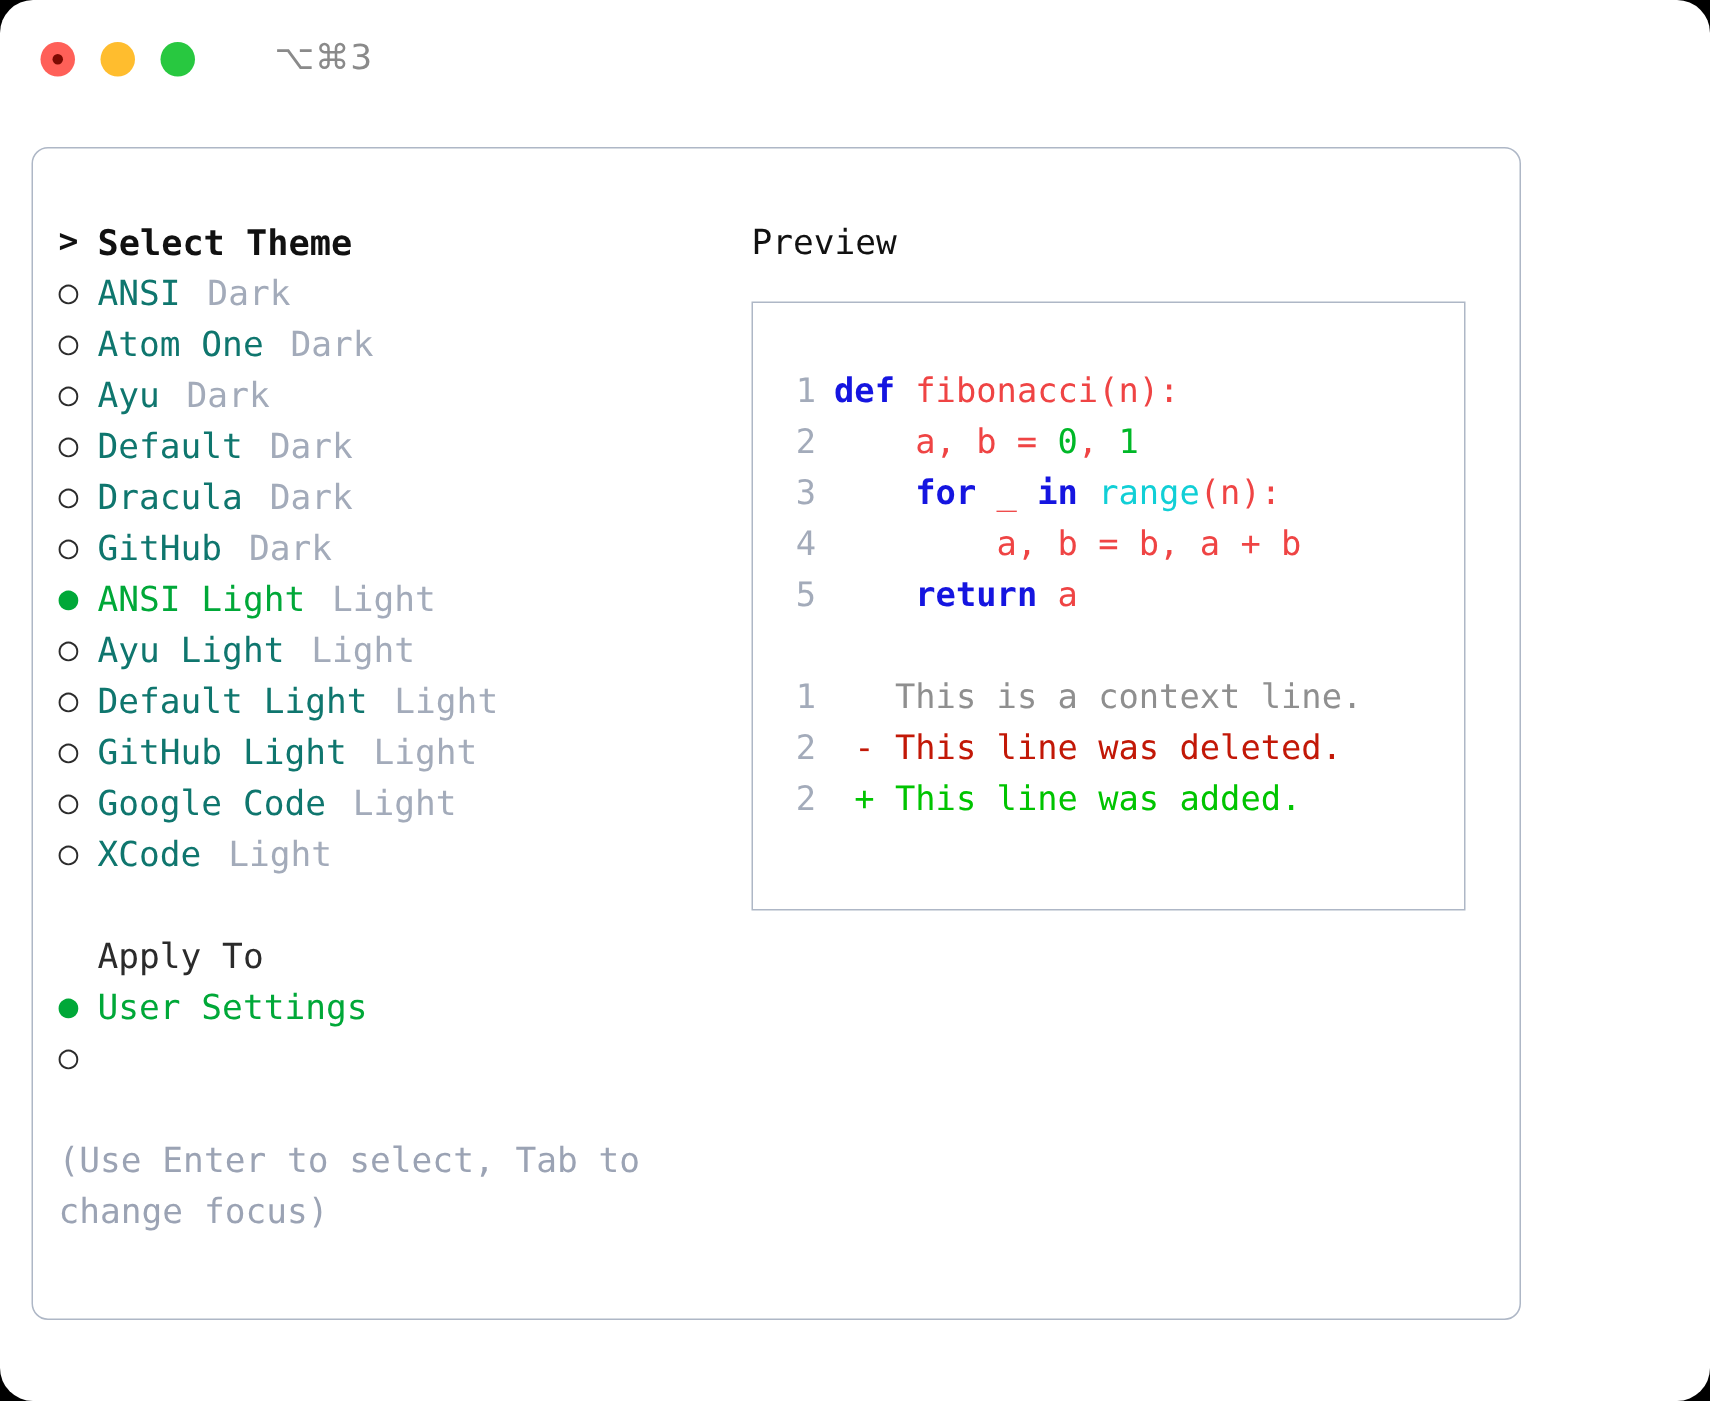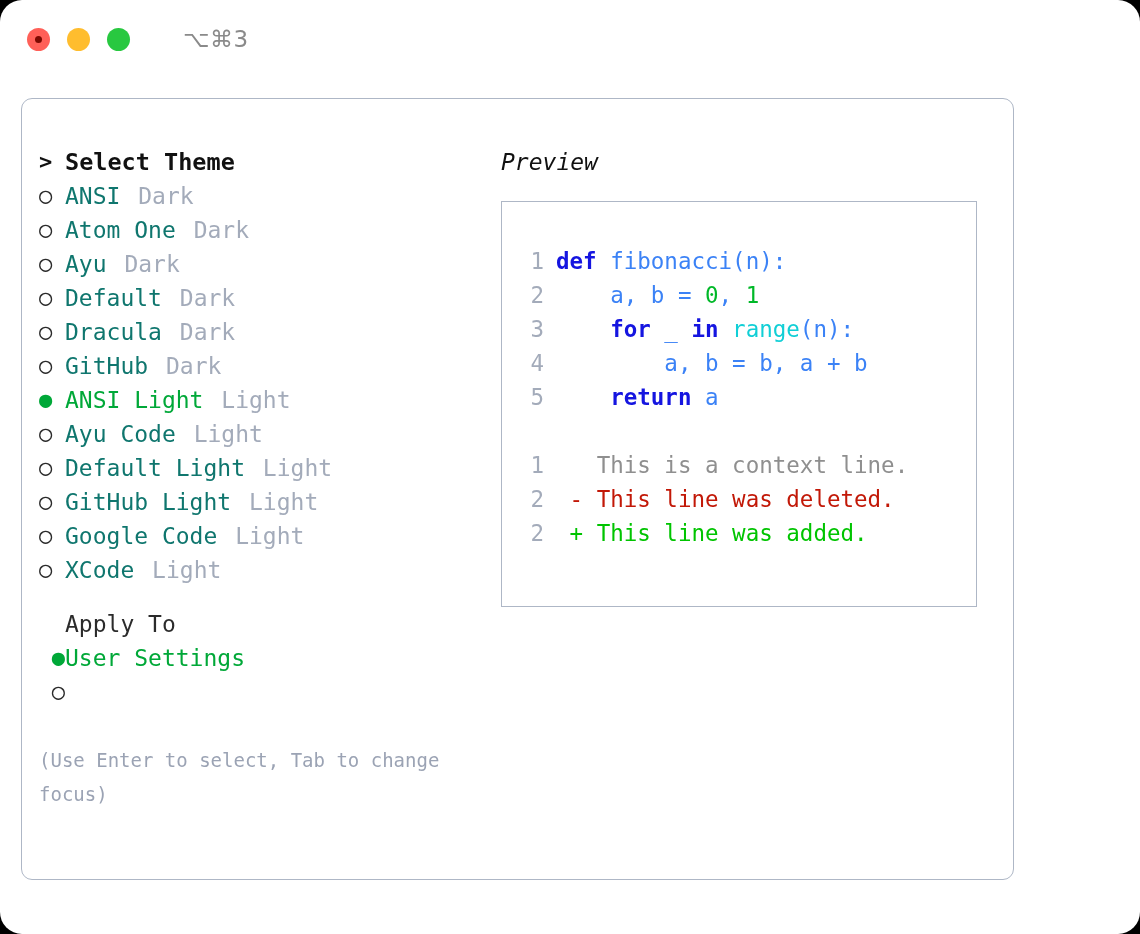--- a/index.html
+++ b/index.html
@@ -111,46 +111,45 @@
   .marker.blank   { color: transparent; }
 
   .item-label { color: #0f766e; }
   .item-label.selected { color: #00a838; }
 
   .badge {
     color: #a3abba;
     margin-left: 4px;
   }
 
-  #apply-block { margin-top: 20px; text-align: right; }
+  #apply-block { margin-top: 34px; }
 
   #hint {
     margin-top: 34px;
-    font-size: 19px;
+    font-size: 23px;
     line-height: 34px;
     color: #9ba3b4;
     width: 420px;
     white-space: pre-wrap;
   }
 
   
   #right-pane {
     position: absolute;
     left: 479px;
     top: 46px;
     width: 500px;
   }
 
   #preview-title {
     font-size: 23px;
     color: #111111;
     height: 34px;
     display: flex;
     align-items: center;
-    font-style: italic;
   }
 
   #preview-panel {
     margin-top: 22px;
     width: 476px;
     height: 406px;
     border: 1.6px solid #aeb7c6;
     background: #ffffff;
     padding: 42px 0 0 12px;
   }
@@ -171,21 +170,21 @@
     color: #a3abba;
     flex: none;
     margin-right: 12px;
   }
 
   .code-gap { height: 34px; }
 
   .tok-kw     { color: #1515e0; font-weight: bold; }
   .tok-fn     { color: #11cfd6; }
   .tok-num    { color: #00b828; }
-  .tok-plain  { color: #3b82f6; }
+  .tok-plain  { color: #ef4444; }
 
   .diff-ctx { color: #8f8f8f; text-align: right; }
   .diff-del { color: #c21807; }
   .diff-add { color: #00c400; }
 </style>
 </head>
 <body>
 
 <div id="screen">
 
@@ -206,21 +205,21 @@
       </div>
 
       <div id="theme-list">
           <div class="line-row"><span class="marker radio-off">○</span><span class="item-label">ANSI</span><span class="badge"> Dark</span></div>
           <div class="line-row"><span class="marker radio-off">○</span><span class="item-label">Atom One</span><span class="badge"> Dark</span></div>
           <div class="line-row"><span class="marker radio-off">○</span><span class="item-label">Ayu</span><span class="badge"> Dark</span></div>
           <div class="line-row"><span class="marker radio-off">○</span><span class="item-label">Default</span><span class="badge"> Dark</span></div>
           <div class="line-row"><span class="marker radio-off">○</span><span class="item-label">Dracula</span><span class="badge"> Dark</span></div>
           <div class="line-row"><span class="marker radio-off">○</span><span class="item-label">GitHub</span><span class="badge"> Dark</span></div>
           <div class="line-row"><span class="marker radio-on">●</span><span class="item-label selected">ANSI Light</span><span class="badge"> Light</span></div>
-          <div class="line-row"><span class="marker radio-off">○</span><span class="item-label">Ayu Code</span><span class="badge"> Light</span></div>
+          <div class="line-row"><span class="marker radio-off">○</span><span class="item-label">Ayu Light</span><span class="badge"> Light</span></div>
           <div class="line-row"><span class="marker radio-off">○</span><span class="item-label">Default Light</span><span class="badge"> Light</span></div>
           <div class="line-row"><span class="marker radio-off">○</span><span class="item-label">GitHub Light</span><span class="badge"> Light</span></div>
           <div class="line-row"><span class="marker radio-off">○</span><span class="item-label">Google Code</span><span class="badge"> Light</span></div>
           <div class="line-row"><span class="marker radio-off">○</span><span class="item-label">XCode</span><span class="badge"> Light</span></div>
         </div>
 
       <div id="apply-block">
         <div class="line-row">
           <span class="marker blank">○</span>
           <span>Apply To</span>

